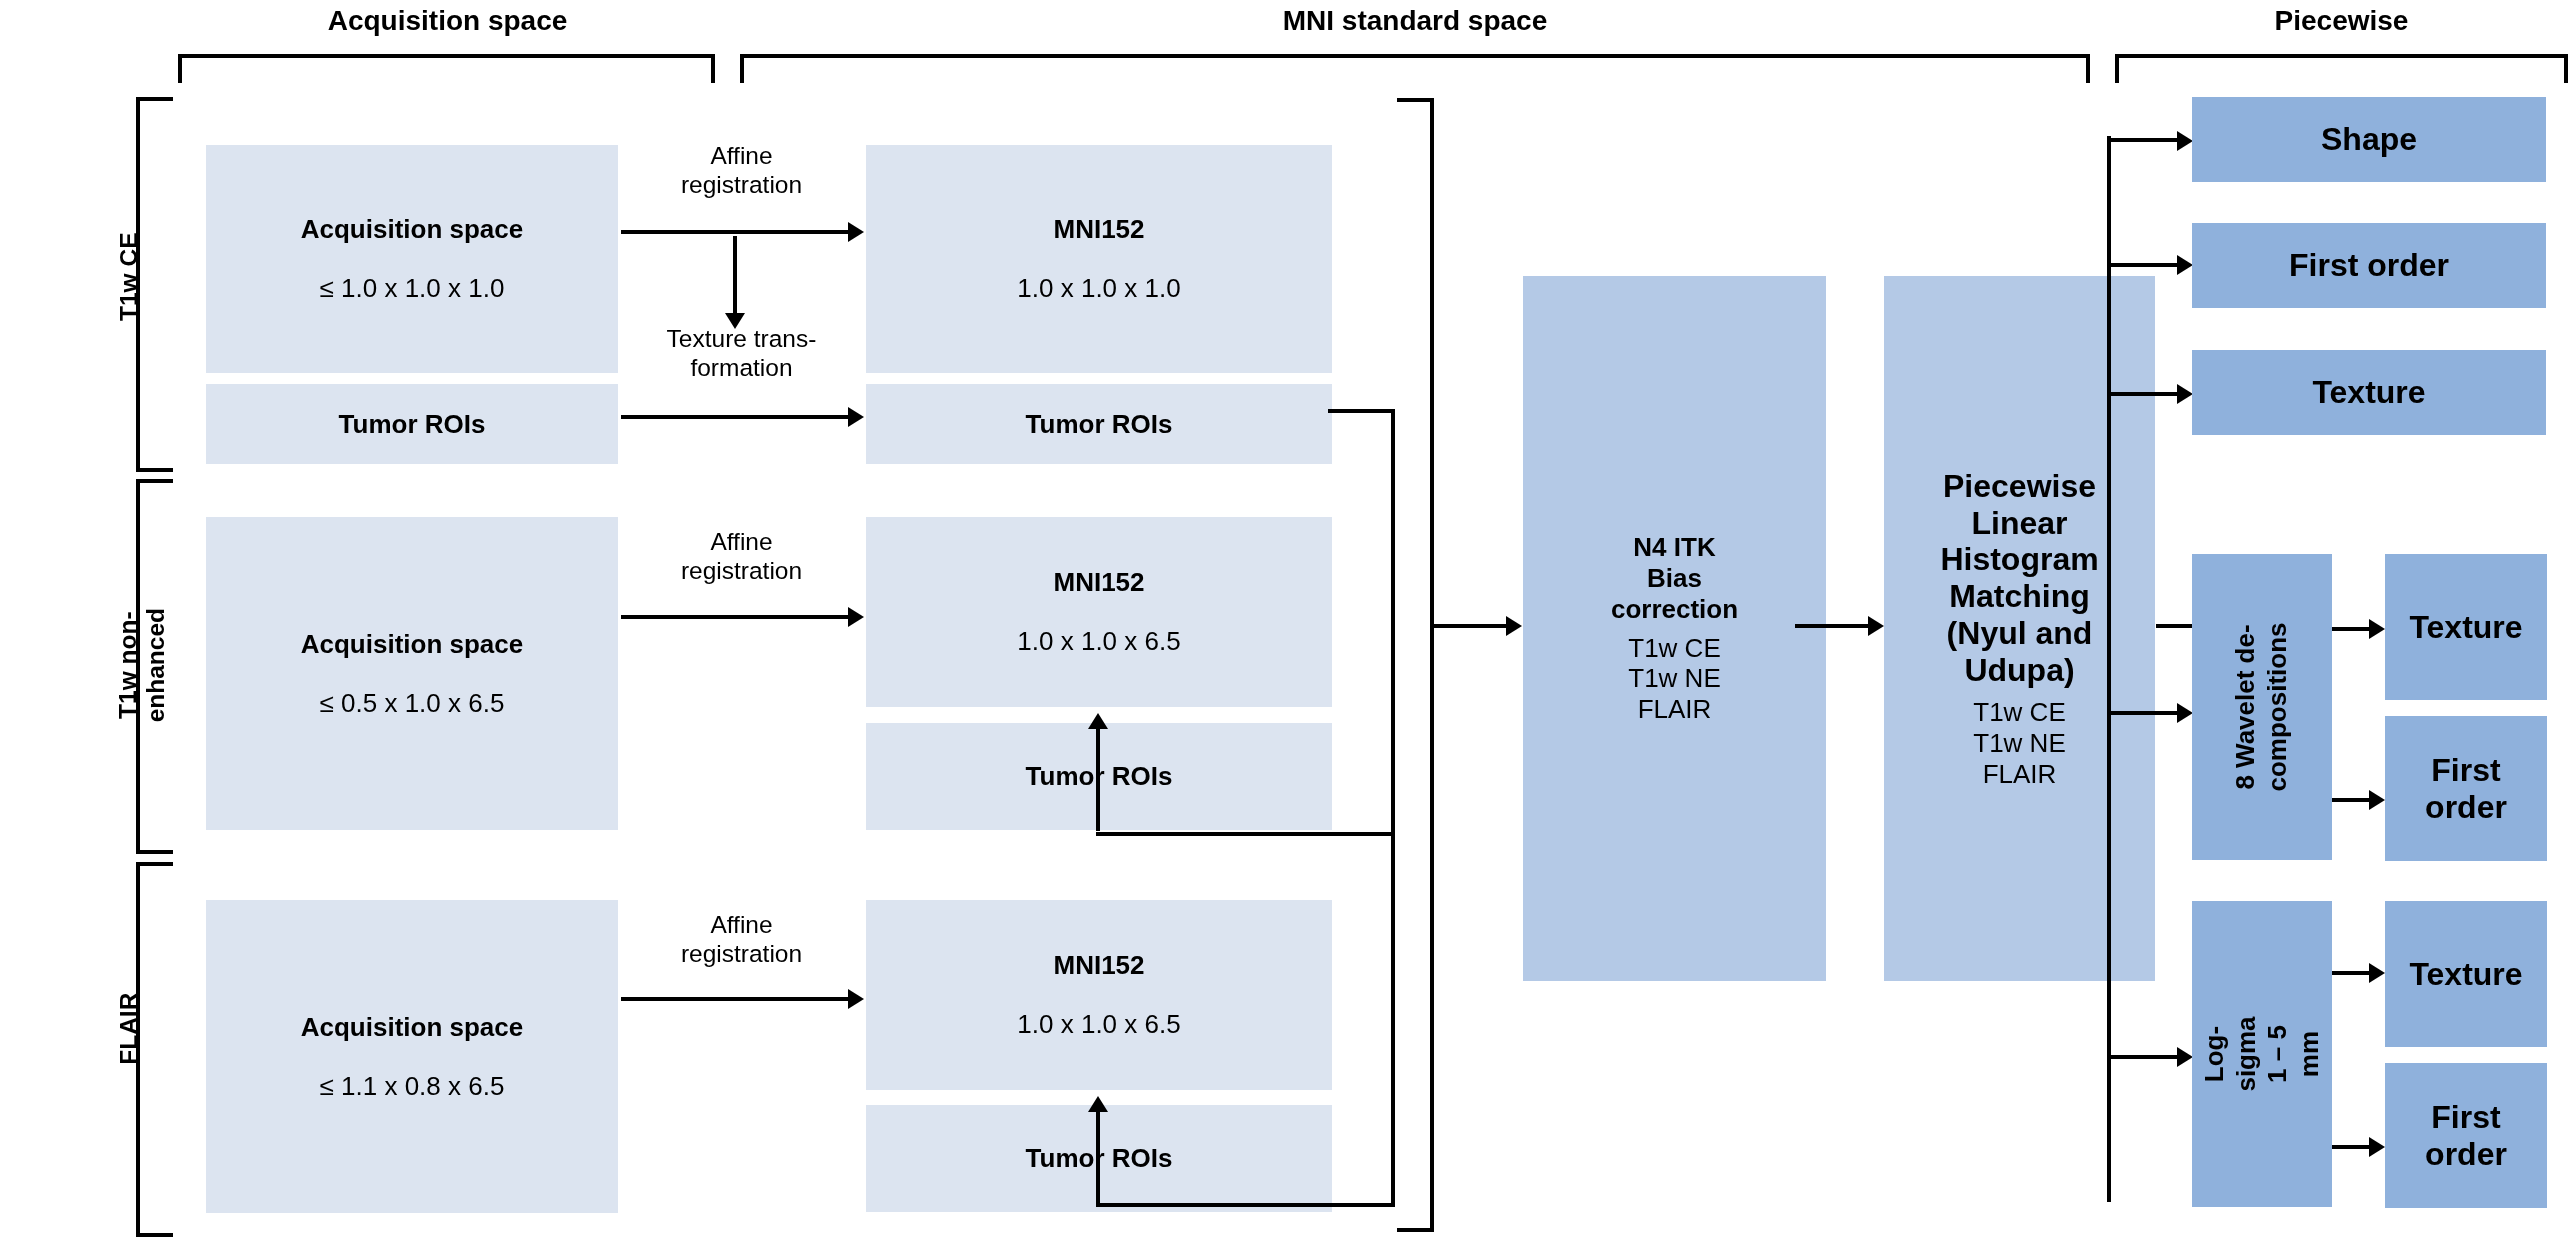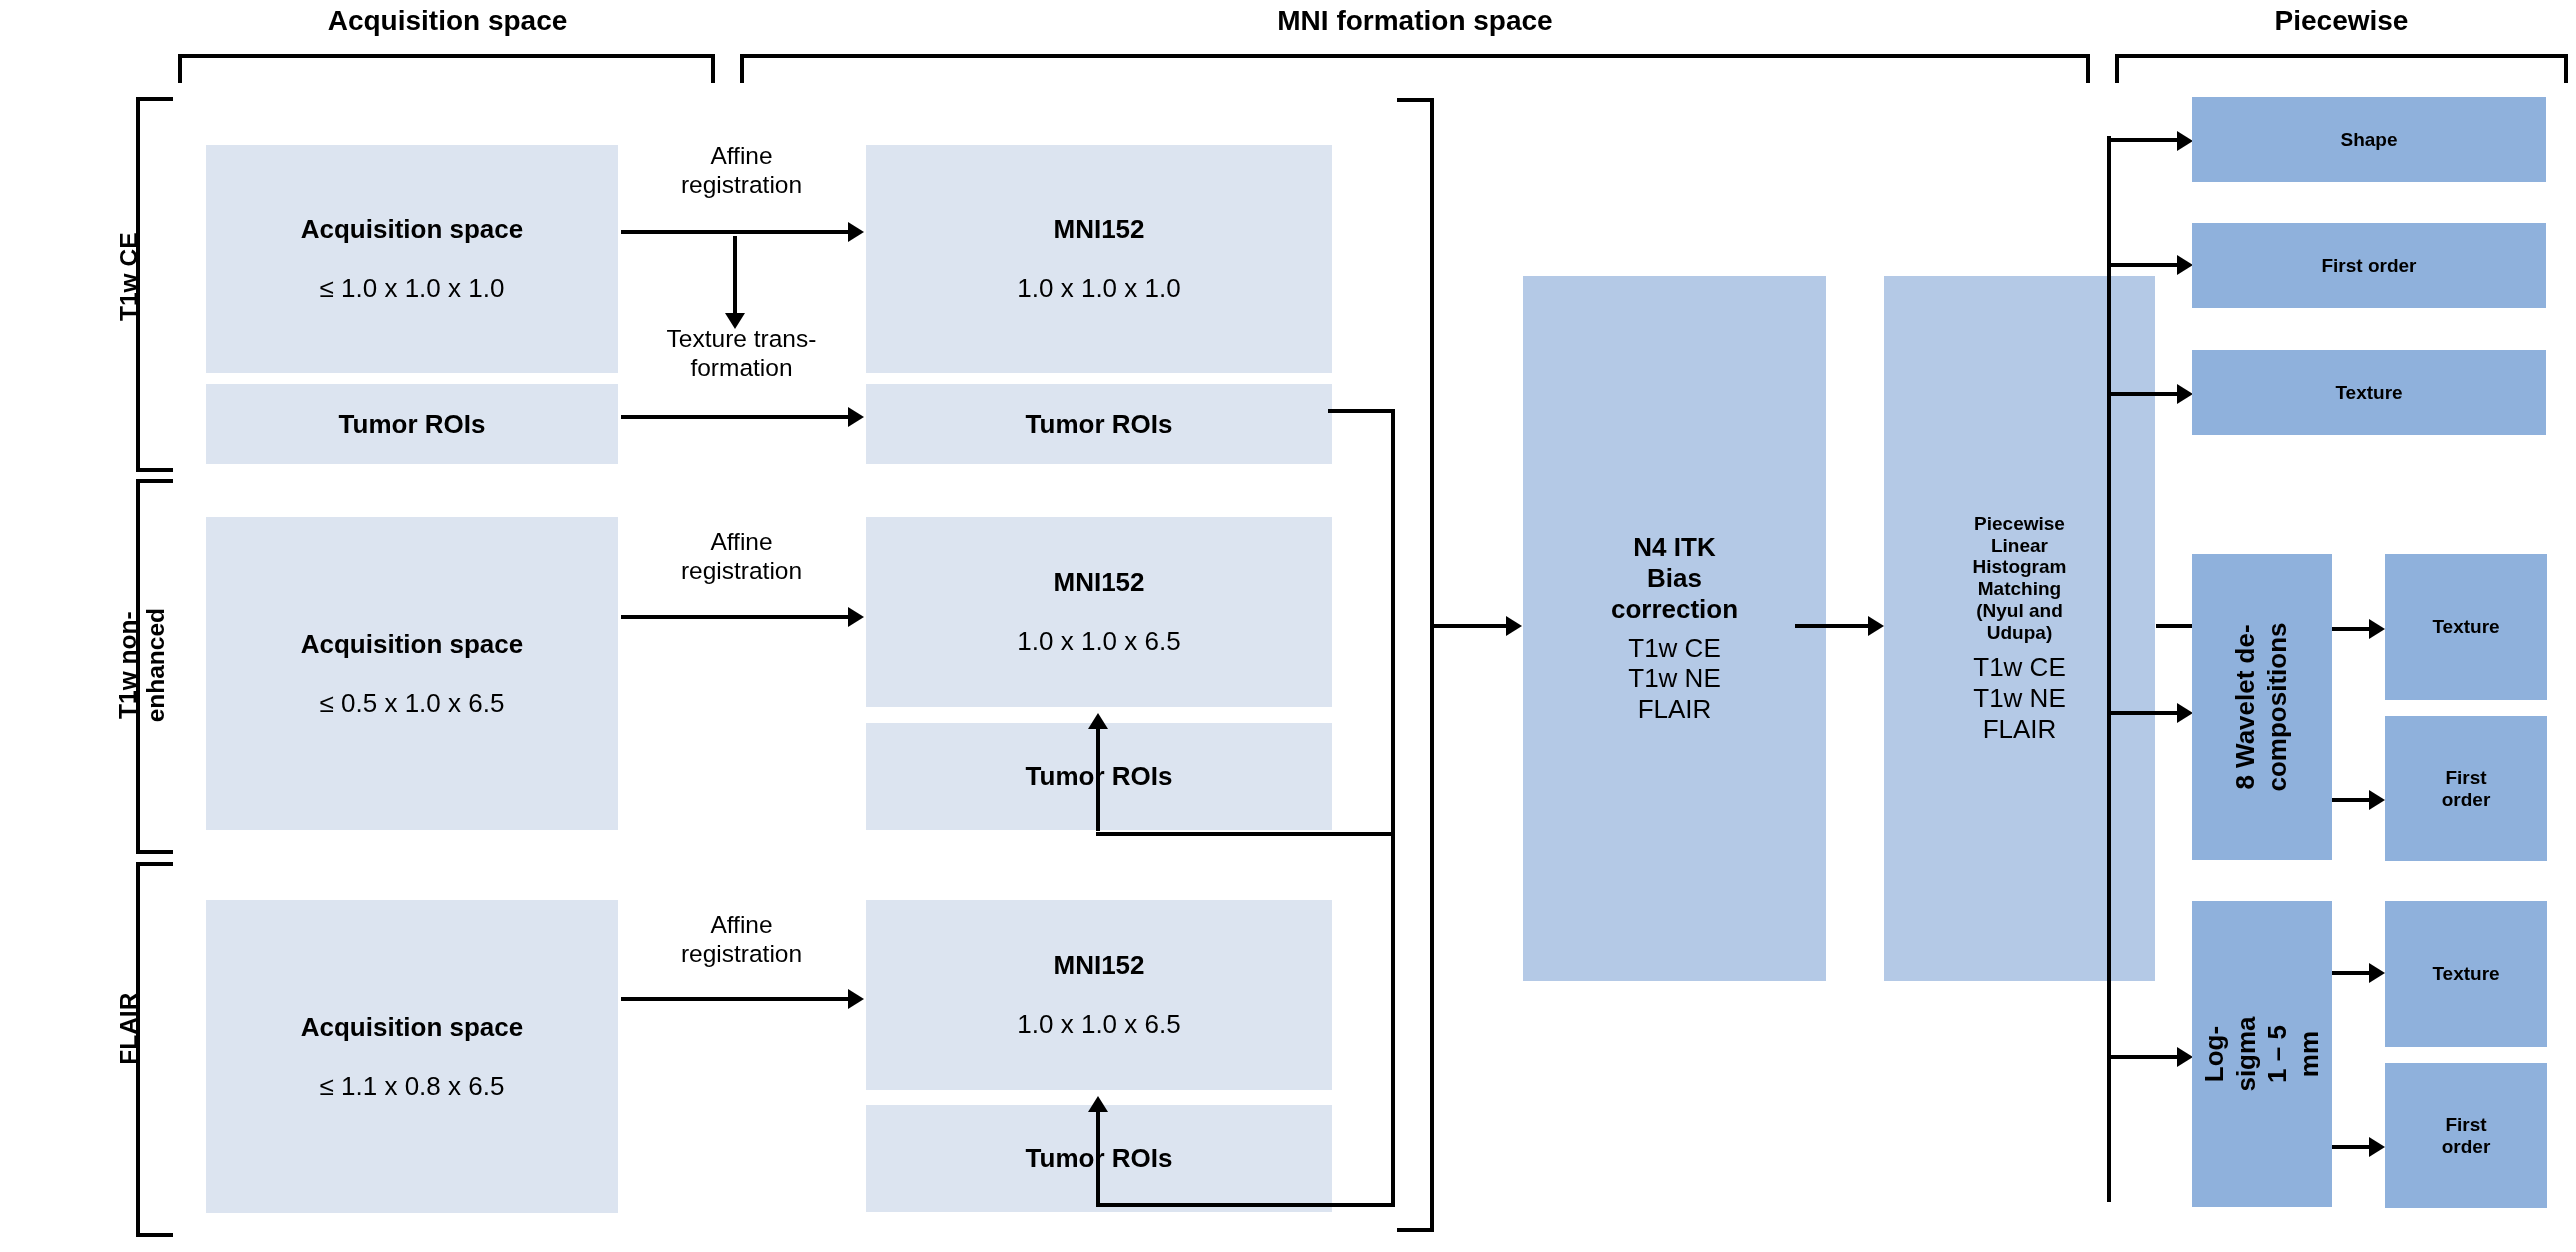--- a/index.html
+++ b/index.html
@@ -44,21 +44,21 @@
   }
   .box-light{background:#dce4f0;}
   .box-mid{background:#b4c9e6;}
   .box-feat{background:#8fb1dc;}
 
   .b-title{font-weight:bold;font-size:26px;line-height:1.18;}
   .b-sub{font-weight:normal;font-size:26px;line-height:1.18;}
   .b-gap{height:28px;}
   .b-gap-sm{height:8.6px;}
 
-  .feat-title{font-weight:bold;font-size:19px;line-height:1.15;}
+  .feat-title{font-weight:bold;font-size:32px;line-height:1.15;}
 
   
   .vtext{
     position:absolute;left:50%;top:50%;
     transform:translate(-50%,-50%) rotate(-90deg);
     white-space:nowrap;font-weight:bold;font-size:26px;line-height:1.22;
     text-align:center;
   }
 
   
@@ -85,21 +85,21 @@
     position:absolute;font-size:24.5px;color:#000;text-align:center;
     line-height:1.18;font-weight:normal;
   }
 </style>
 </head>
 <body>
 
 <div id="stage">
 
   <div class="sec-title" style="left:178px;top:7.4px;width:539px;">Acquisition space</div>
-  <div class="sec-title" style="left:740px;top:7.4px;width:1350px;">MNI formation space</div>
+  <div class="sec-title" style="left:740px;top:7.4px;width:1350px;">MNI standard space</div>
   <div class="sec-title" style="left:2115px;top:7.4px;width:453px;">Piecewise</div>
 
   <div class="hbracket" style="left:178px;top:54px;width:537px;height:29px;">
     <div class="bar"></div>
       <div class="lft"></div>
       <div class="rgt"></div>
   </div>
   <div class="hbracket" style="left:740px;top:54px;width:1350px;height:29px;">
     <div class="bar"></div>
       <div class="lft"></div>

